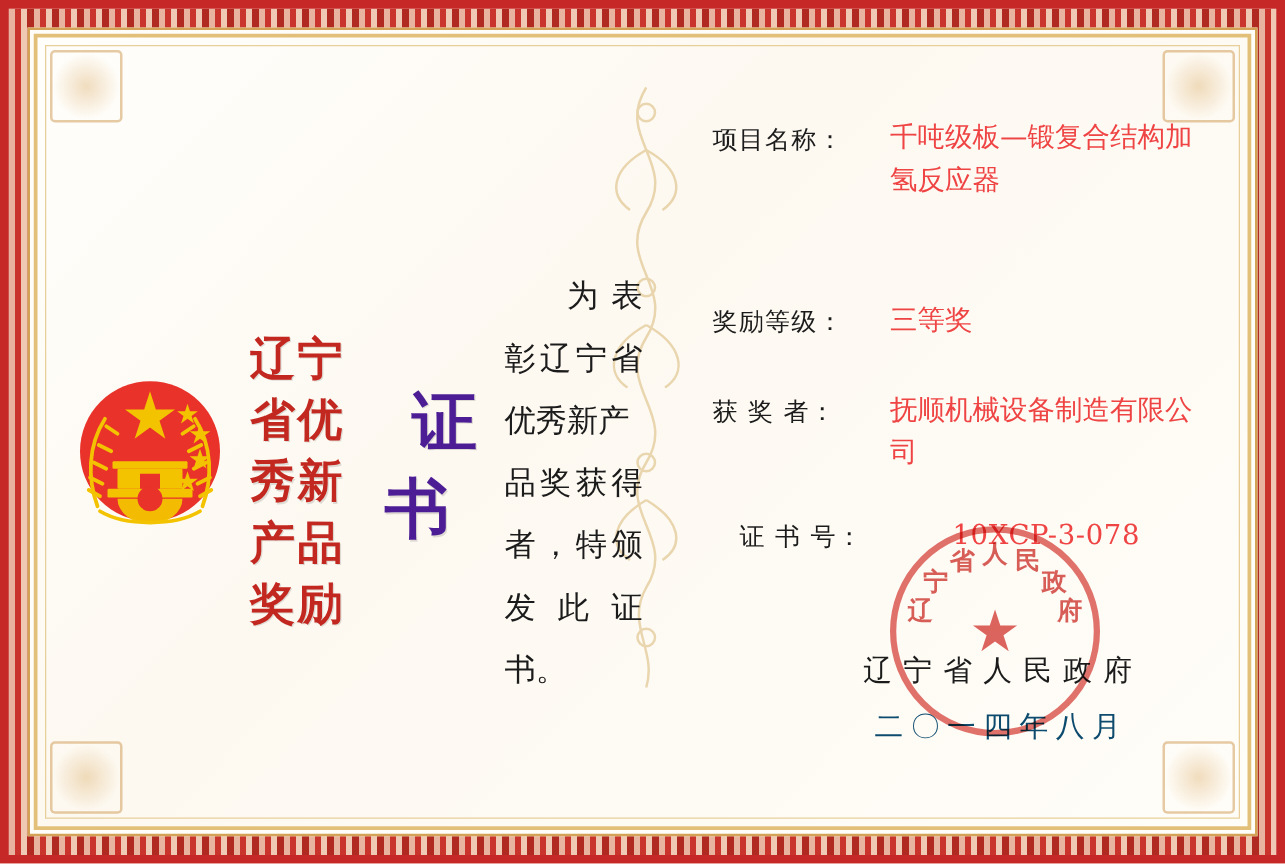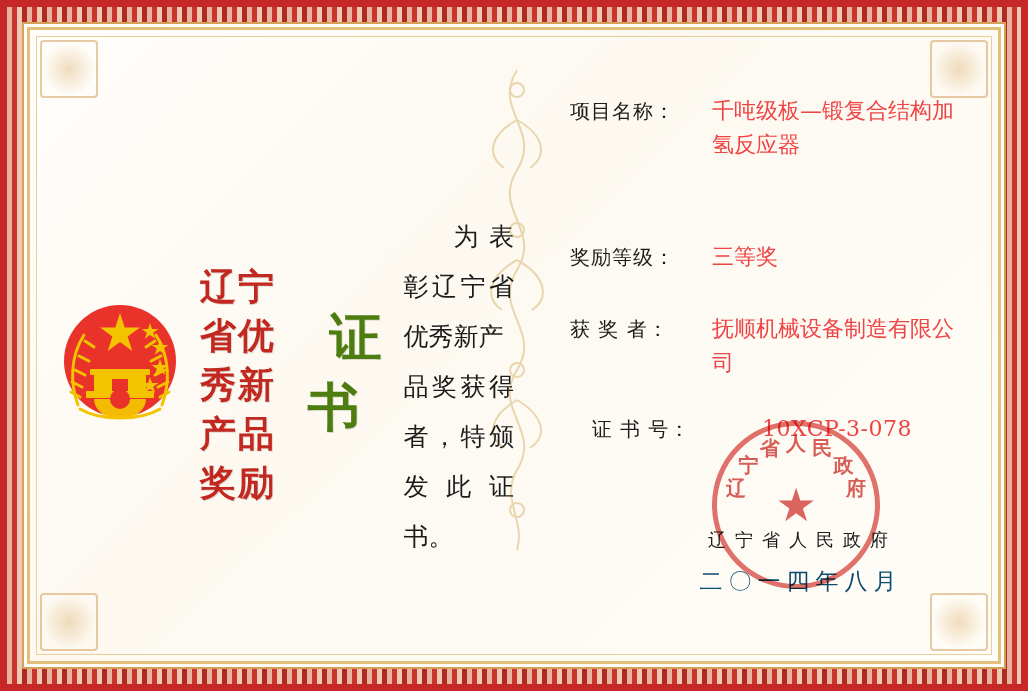--- a/index.html
+++ b/index.html
@@ -121,21 +121,21 @@
     font-weight: bold;
     color: #c2281f;
     letter-spacing: 2px;
     text-shadow: 1px 1px 0 rgba(0,0,0,0.12);
   }
   .cert-title-2 {
     margin-top: 12px;
     font-family: "DejaVu Sans", "Liberation Sans", sans-serif;
     font-size: 52px;
     font-weight: bold;
-    color: #4d7c0f;
+    color: #4c1d95;
     letter-spacing: 22px;
     text-indent: 22px;
     text-shadow: 1px 1px 0 rgba(0,0,0,0.12);
   }
 
   .cert-body {
     margin-top: 40px;
     width: 390px;
     font-size: 25px;
     color: #1b1b1b;
@@ -182,21 +182,21 @@
 
   
   .signature {
     position: absolute;
     right: 40px;
     bottom: 54px;
     text-align: center;
     width: 300px;
   }
   .sign-org {
-    font-size: 18px;
+    font-size: 23px;
     color: #1b1b1b;
     letter-spacing: 9px;
     text-indent: 9px;
     white-space: nowrap;
   }
   .sign-date {
     margin-top: 14px;
     font-size: 23px;
     color: #0c4a6e;
     letter-spacing: 6px;

